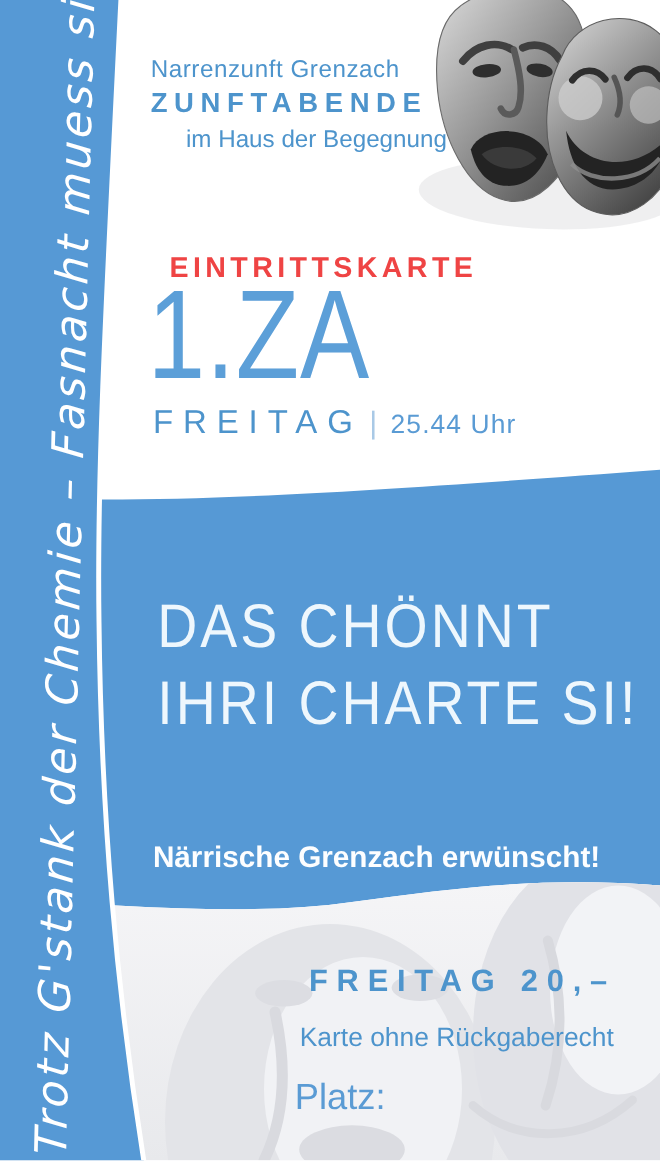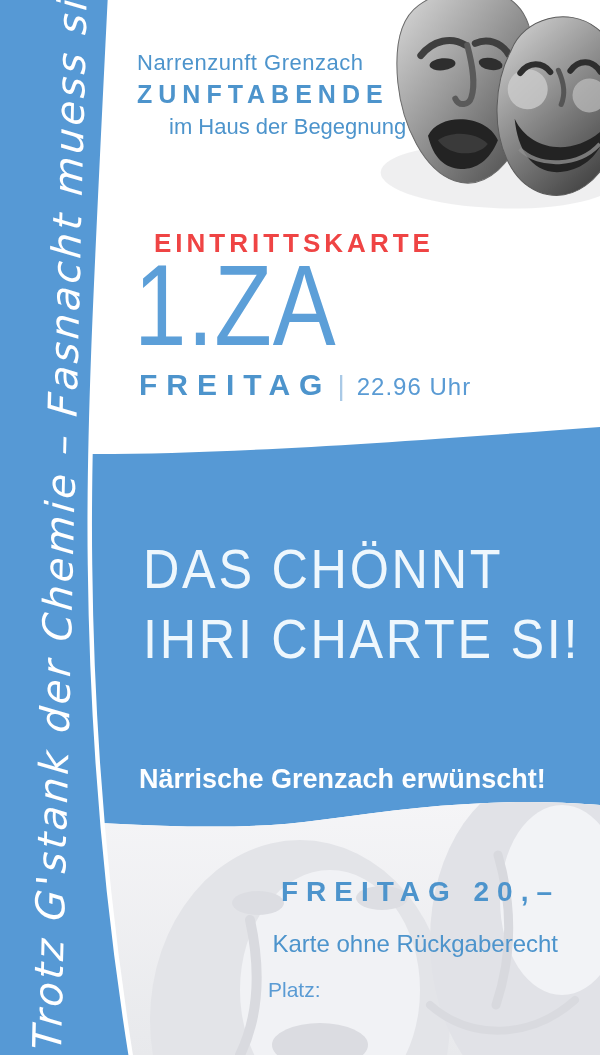--- a/index.html
+++ b/index.html
@@ -13,36 +13,36 @@
   
   .org{top:50px;left:137px;font-size:22px;color:#4d94cc;letter-spacing:.5px;}
   .event{top:80px;left:137px;font-size:25px;font-weight:bold;color:#4d94cc;letter-spacing:6px;}
   .venue{top:114px;left:137px;font-size:22px;color:#4d94cc;margin-left:32px;}
 
   
   .tlabel{top:228px;left:154px;font-size:26px;font-weight:bold;color:#ef4444;letter-spacing:4px;}
   .tcode{top:248px;left:134px;font-size:115px;line-height:1.0;color:#5c9fd8;
          transform:scaleX(.82);transform-origin:left top;letter-spacing:1px;}
   .dayrow{top:368px;left:139px;display:flex;align-items:baseline;}
-  .day{font-size:30px;font-weight:bold;color:#4d94cc;letter-spacing:9px;}
+  .day{font-size:30px;font-weight:normal;color:#4d94cc;letter-spacing:9px;}
   .sep{font-size:28px;font-weight:300;color:#a9c9e6;margin:0 12px 0 6px;}
   .time{font-size:24px;color:#5a9bd4;letter-spacing:1px;}
 
   
   .claim1{top:536px;left:143px;font-size:56px;color:#eef7fd;letter-spacing:3px;
           transform:scaleX(.9);transform-origin:left top;}
   .claim2{top:606px;left:143px;font-size:56px;color:#eef7fd;letter-spacing:3px;
           transform:scaleX(.9);transform-origin:left top;}
   .dress{top:764px;left:139px;font-size:27px;font-weight:bold;color:#fdfeff;}
 
   
   .price{top:876px;right:40px;text-align:right;font-size:28px;font-weight:bold;
          color:#4d94cc;letter-spacing:8px;}
   .note{top:930px;right:42px;text-align:right;font-size:24px;color:#4d94cc;}
-  .seat{top:978px;left:268px;font-size:21px;color:#5a9bd4;}
+  .seat{top:978px;left:268px;font-size:33px;color:#5a9bd4;}
 
   
   .slogan{
     position:absolute;left:24px;top:1048px;width:1040px;
     transform-origin:0 0;transform:rotate(-88.6deg) skewX(-4deg);
     font-family:"DejaVu Sans",cursive;font-style:italic;
     font-size:40px;color:#ffffff;letter-spacing:3px;white-space:nowrap;
   }
 </style>
 </head>
@@ -118,21 +118,21 @@
 
   <div class="txt org">Narrenzunft Grenzach</div>
   <div class="txt event">ZUNFTABENDE</div>
   <div class="txt venue">im Haus der Begegnung</div>
 
   <div class="txt tlabel">EINTRITTSKARTE</div>
   <div class="txt tcode">1.ZA</div>
   <div class="txt dayrow">
     <span class="day">FREITAG</span>
     <span class="sep">|</span>
-    <span class="time">22.96 Uhr</span>
+    <span class="time">25.44 Uhr</span>
   </div>
 
   <div class="txt claim1">DAS CHÖNNT</div>
   <div class="txt claim2">IHRI CHARTE SI!</div>
   <div class="txt dress">Närrische Grenzach erwünscht!</div>
 
   <div class="txt price">FREITAG 20,–</div>
   <div class="txt note">Karte ohne Rückgaberecht</div>
   <div class="txt seat">Platz:</div>
 

